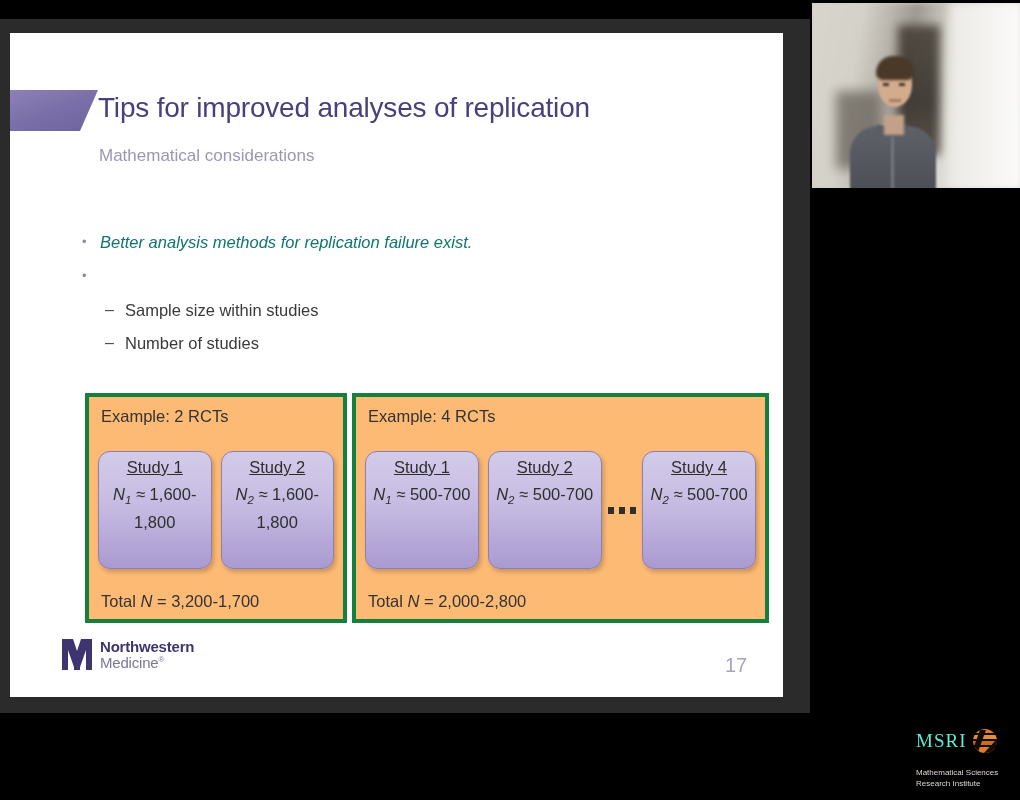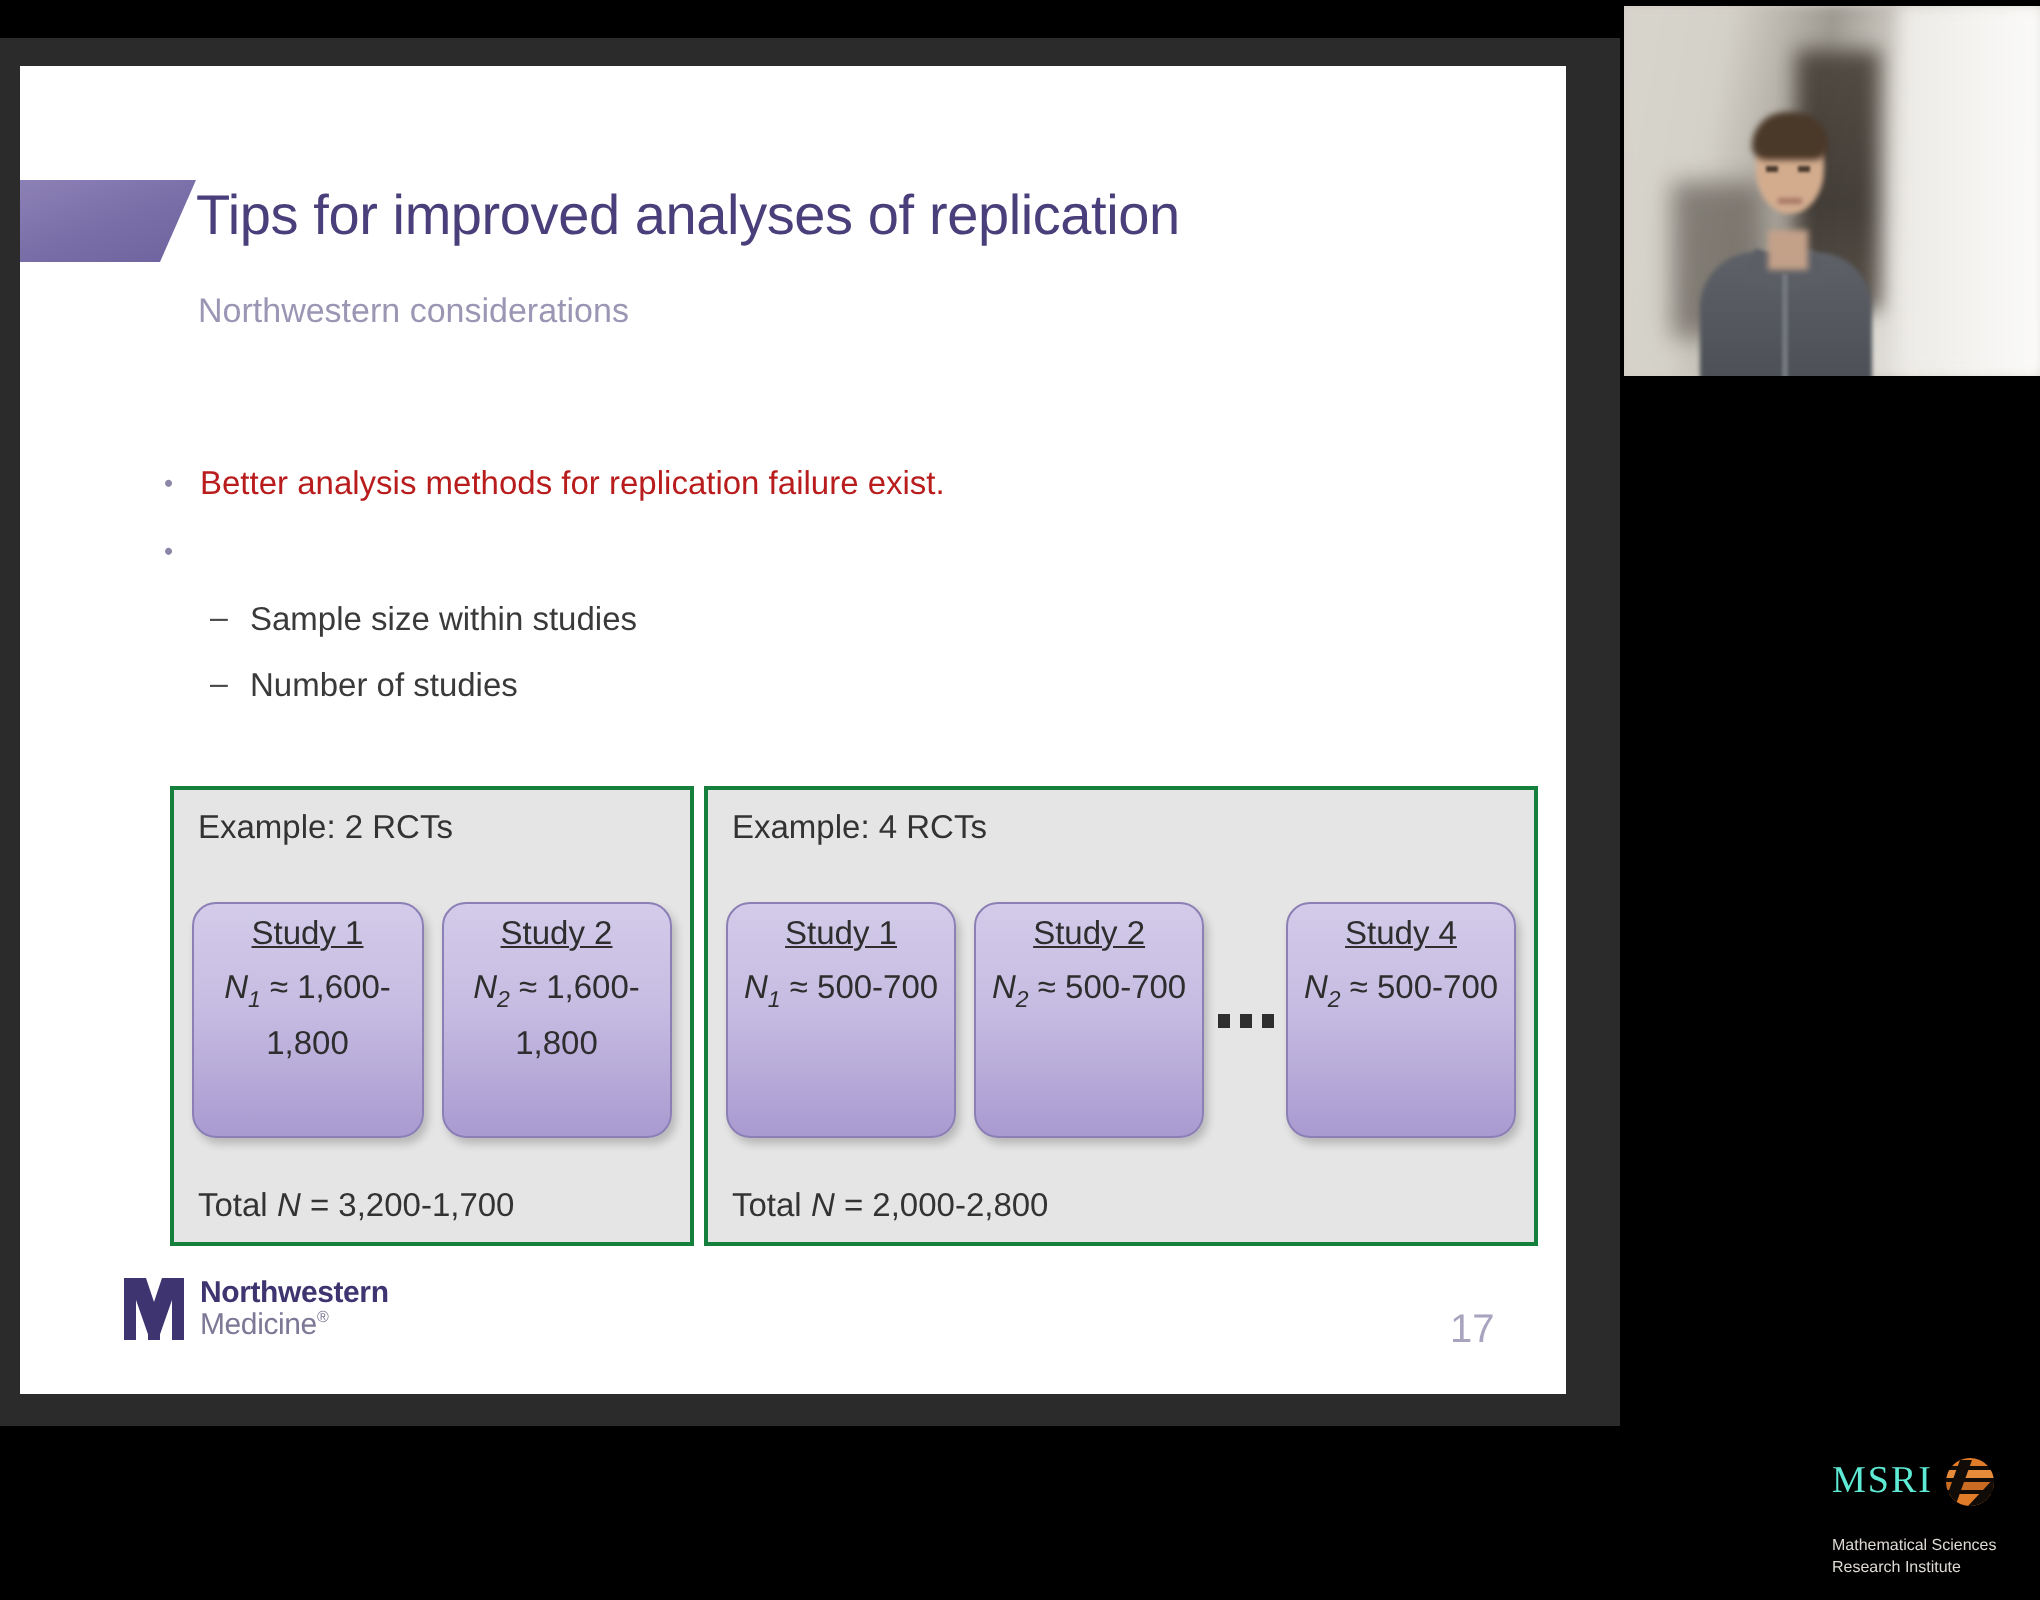--- a/index.html
+++ b/index.html
@@ -79,23 +79,24 @@
   .bullet-mark {
     width: 18px;
     flex: 0 0 18px;
     color: #8c86a8;
     font-size: 13px;
     line-height: 22px;
     text-align: left;
   }
   .bullet-text {
     font-size: 16.5px;
-    color: #b91c1c;
+    color: #0f766e;
     line-height: 22px;
     white-space: nowrap;
+    font-style: italic;
   }
   .sub-row {
     display: flex;
     align-items: flex-start;
     margin: 0 0 11px 23px;
   }
   .sub-mark {
     width: 20px;
     flex: 0 0 20px;
     color: #4a4a4a;
@@ -110,22 +111,22 @@
   }
 
   
   #panels {
     position: absolute;
     left: 75px; top: 360px;
     display: flex;
     align-items: stretch;
   }
   .panel {
-    border: 2px solid #15803d;
-    background: #e5e5e5;
+    border: 4px solid #15803d;
+    background: #fdba74;
     box-sizing: border-box;
     padding: 8px 9px 8px 9px;
     display: flex;
     flex-direction: column;
   }
   #panel-left  { width: 262px; height: 230px; }
   #panel-right { width: 417px; height: 230px; margin-left: 5px; }
 
   .panel-title {
     font-size: 16.5px;
@@ -375,21 +376,21 @@
 
 <div id="stage">
 
   <div id="slide-frame"></div>
 
   <div id="slide">
 
     <div id="title-banner"></div>
 
     <div id="slide-title">Tips for improved analyses of replication</div>
-    <div id="slide-subtitle">Northwestern considerations</div>
+    <div id="slide-subtitle">Mathematical considerations</div>
 
     <div id="bullets">
 
       <div class="bullet-row">
         <span class="bullet-mark">•</span>
         <span class="bullet-text">Better analysis methods for replication failure exist.</span>
       </div>
 
       <div class="bullet-row">
         <span class="bullet-mark">•</span>

